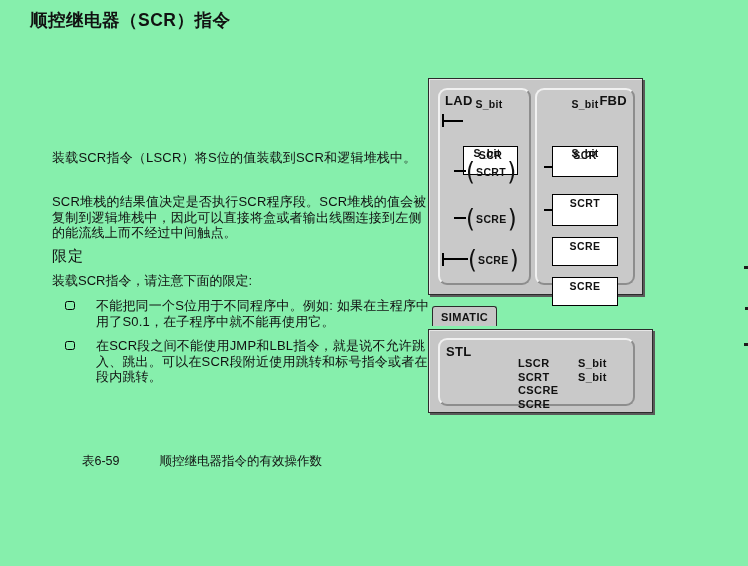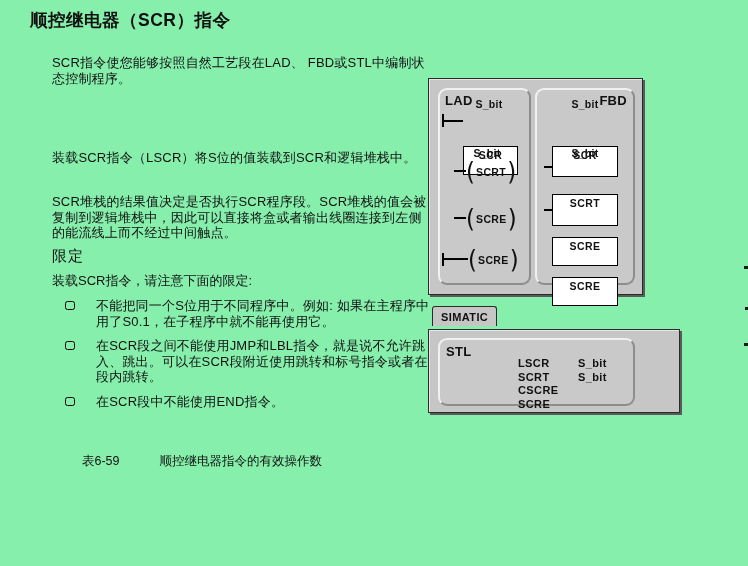--- a/index.html
+++ b/index.html
@@ -57,38 +57,33 @@
   .col-io { width:103px; } .col-type { width:88px; } .col-op { width:377px; }
 
   .scan-artifact { position:absolute; background:#1c1c1c; }
 </style>
 </head>
 <body>
 
 <div class="page">
 
   <div class="doc-title">顺控继电器（SCR）指令</div>
-  <div class="para p1">SCR指令使您能够按照自然工艺段在LAD、 FBD或STL中编制状态控制程序。</div>
   <div class="para p3">装载SCR指令（LSCR）将S位的值装载到SCR和逻辑堆栈中。</div>
   <div class="para p4">SCR堆栈的结果值决定是否执行SCR程序段。SCR堆栈的值会被复制到逻辑堆栈中，因此可以直接将盒或者输出线圈连接到左侧的能流线上而不经过中间触点。</div>
 
   <div class="restrict-heading">限定</div>
   <div class="restrict-intro">装载SCR指令，请注意下面的限定:</div>
 
   <div class="bullet-item b1">
     <span class="bullet-marker"></span>
     <span class="bullet-text">不能把同一个S位用于不同程序中。例如: 如果在主程序中用了S0.1，在子程序中就不能再使用它。</span>
   </div>
   <div class="bullet-item b2">
     <span class="bullet-marker"></span>
     <span class="bullet-text">在SCR段之间不能使用JMP和LBL指令，就是说不允许跳入、跳出。可以在SCR段附近使用跳转和标号指令或者在段内跳转。</span>
-  </div>
-  <div class="bullet-item b3">
-    <span class="bullet-marker"></span>
-    <span class="bullet-text">在SCR段中不能使用END指令。</span>
   </div>
 
   <div class="ibox-body" style="left:428px; top:78px; width:215px; height:217px;">
 
     <div class="sub-panel" style="left:9px; top:9px; width:93px; height:197px;">
       <span class="panel-tag" style="left:5px; top:3px;">LAD</span>
       <span class="sbit-label" style="left:22px; top:8px; width:54px;">S_bit</span>
       <span class="rail-tick" style="left:2px; top:24px;"></span>
       <span class="wire" style="left:3px; top:30px; width:20px;"></span>
       <div class="logic-box" style="left:23px; top:21px; width:55px; height:29px;">SCR</div>
@@ -127,21 +122,21 @@
       <div class="logic-box" style="left:15px; top:69px; width:66px; height:32px;">SCRT</div>
 
       <span class="wire" style="left:7px; top:119px; width:8px;"></span>
       <div class="logic-box" style="left:15px; top:112px; width:66px; height:29px;">SCRE</div>
 
       <div class="logic-box" style="left:15px; top:152px; width:66px; height:29px;">SCRE</div>
     </div>
   </div>
 
   <div class="ibox-tab" style="left:432px; top:306px;">SIMATIC</div>
-  <div class="ibox-body" style="left:428px; top:329px; width:252px; height:84px;">
+  <div class="ibox-body" style="left:428px; top:329px; width:225px; height:84px;">
     <div class="sub-panel" style="left:9px; top:8px; width:197px; height:68px;">
       <span class="panel-tag" style="left:6px; top:4px;">STL</span>
       <div class="stl-lines-col">
         <div class="stl-line">
           <span class="stl-op">LSCR</span>
           <span class="stl-operand">S_bit</span>
         </div>
         <div class="stl-line">
           <span class="stl-op">SCRT</span>
           <span class="stl-operand">S_bit</span>

